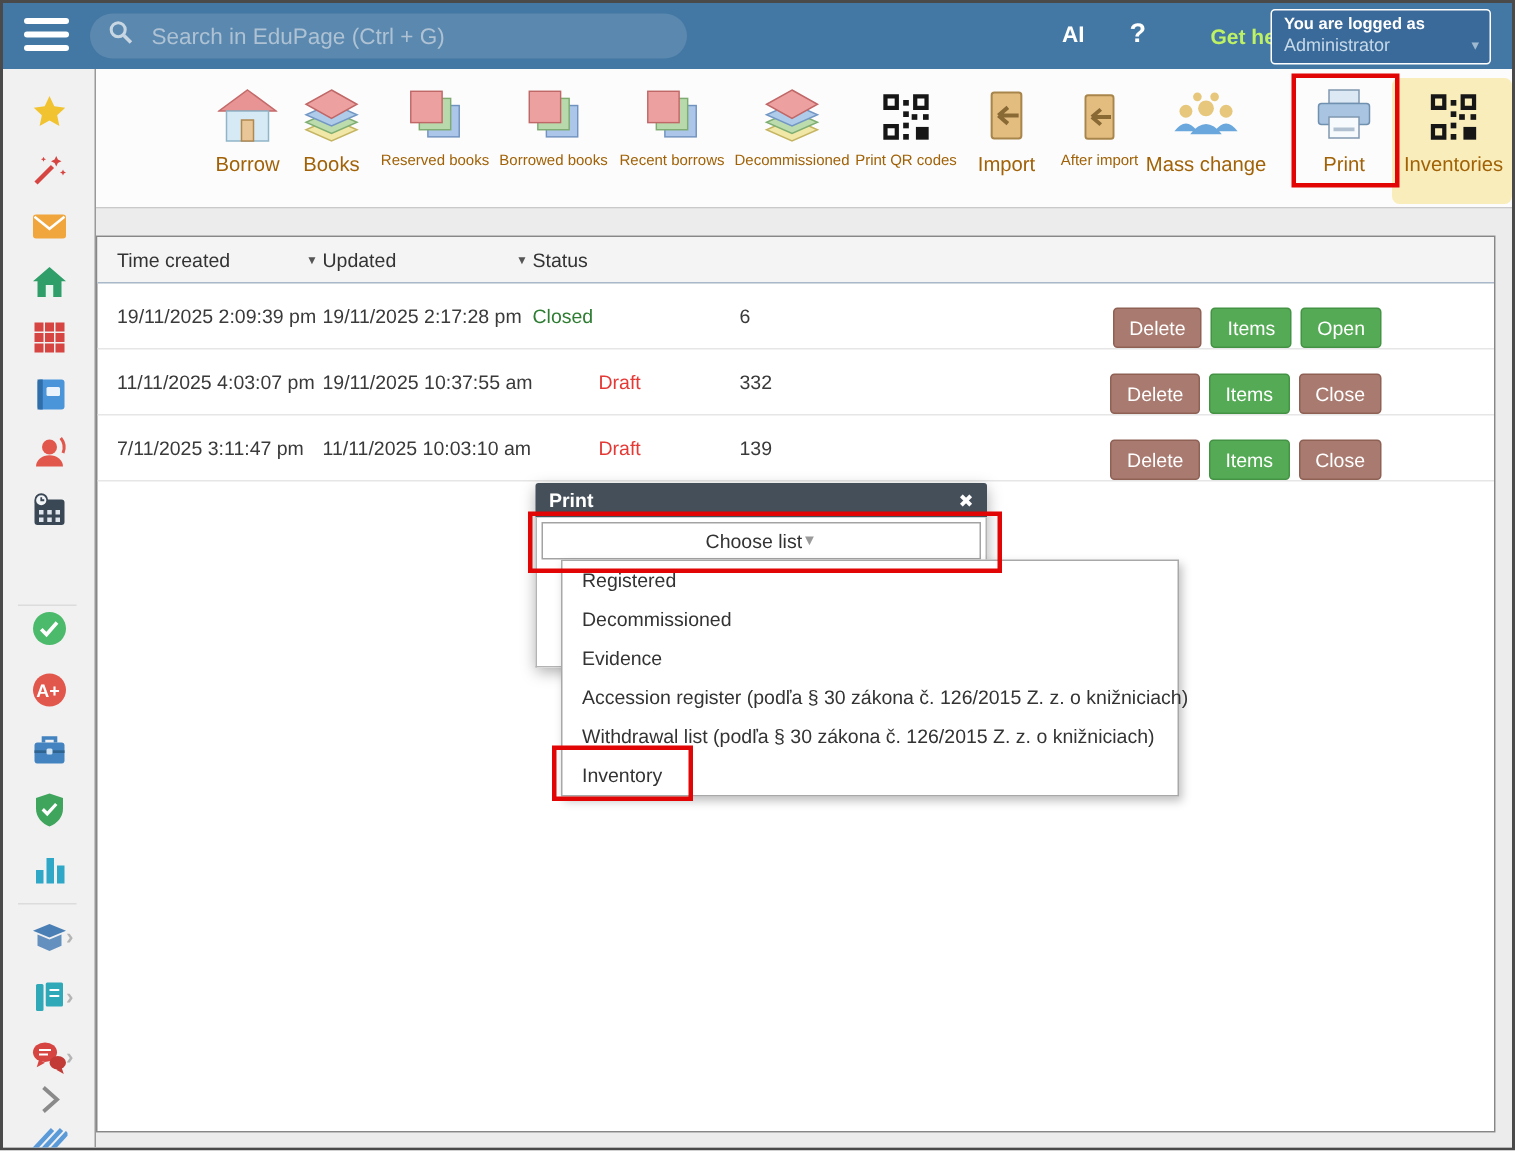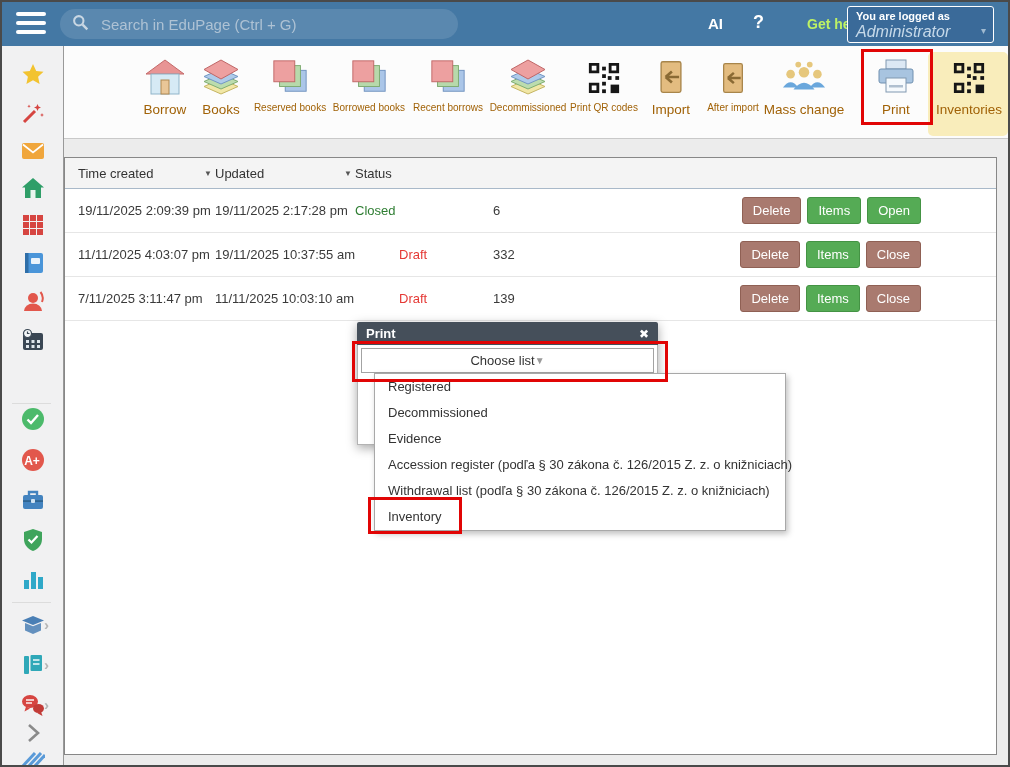--- a/index.html
+++ b/index.html
@@ -11,21 +11,21 @@
   .hamburger{position:absolute;left:14px;top:10px;width:30px;height:24px;cursor:pointer;}
   .hamburger i{display:block;height:4px;background:#fff;border-radius:2px;margin-bottom:5px;}
   .search{position:absolute;left:58px;top:7px;width:398px;height:30px;background:#54819f;background:rgba(255,255,255,.12);border-radius:16px;display:flex;align-items:center;padding:0 12px;box-sizing:border-box;}
   .search input{flex:1;background:transparent;border:none;outline:none;color:#fde047;font-size:15px;margin-left:10px;font-family:inherit;}
   .search input::placeholder{color:#aec2d4;}
   .tb-ai{position:absolute;left:706px;top:13px;color:#fff;font-weight:bold;font-size:15px;cursor:pointer;}
   .tb-q{position:absolute;left:751px;top:10px;color:#fff;font-weight:bold;font-size:18px;cursor:pointer;}
   .tb-gethelp{position:absolute;left:773px;top:14px;color:#bef264;font-weight:bold;font-size:14px;cursor:pointer;margin-left:32px;}
   .userbox{position:absolute;left:845px;top:4px;width:147px;height:37px;background:#3a6a99;border:1px solid #ffffff;border-radius:3px;box-sizing:border-box;padding:3px 8px;cursor:pointer;}
   .userbox .l1{color:#fff;font-weight:bold;font-size:11px;}
-  .userbox .l2{color:#c6d9e9;font-size:16px;margin-top:1px;font-style:italic;}
+  .userbox .l2{color:#c6d9e9;font-size:12px;margin-top:1px;}
   .userbox .caret{position:absolute;right:7px;bottom:6px;color:#9fb9d0;font-size:10px;}
 
   
   .sidebar{position:absolute;left:0;top:44px;width:62px;height:719px;background:#f1f1f2;border-right:1px solid #999;box-sizing:border-box;z-index:2;}
   .sico{position:absolute;left:19px;width:24px;height:24px;cursor:pointer;}
   .sico svg{width:24px;height:24px;display:block;}
   .mini-chev{position:absolute;font-size:15px;color:#b5b5b5;font-weight:bold;}
   .sdiv{position:absolute;left:10px;right:12px;height:1px;background:#dcdcdc;}
 
   
@@ -40,21 +40,21 @@
 
   
   .content{position:absolute;left:62px;top:137px;width:946px;height:626px;background:#ececec;z-index:1;}
   .panel{position:absolute;left:0px;top:18px;width:933px;height:598px;background:#fff;border:1px solid #878787;box-sizing:border-box;}
   .thead{display:grid;grid-template-columns:137px 140px 138px 1fr;height:30px;align-items:center;background:#f4f4f4;border-bottom:1px solid #a9b9c9;padding-left:13px;font-size:13px;color:#333;}
   .thead .hc{display:flex;align-items:center;justify-content:space-between;padding-right:3px;cursor:pointer;}
   .thead .sort{font-size:8px;color:#555;margin-left:4px;}
   .trow{position:relative;display:grid;grid-template-columns:137px 140px 138px 1fr;height:43px;align-items:center;border-bottom:1px solid #e6e6e6;padding-left:13px;font-size:13px;color:#3a3a3a;}
   .status-closed{color:#2e7d32;}
   .status-draft{color:#e53935;margin-left:44px;}
-  .rbtns{position:absolute;right:75px;top:8px;display:flex;gap:6px;}
+  .rbtns{position:absolute;right:75px;top:16px;display:flex;gap:6px;}
   .btn{height:27px;line-height:25px;padding:0 10px;border-radius:3px;font-size:13px;color:#fff;box-sizing:border-box;cursor:pointer;}
   .btn-brown{background:#a97a6f;border:1px solid #8f6054;}
   .btn-green{background:#55ab55;border:1px solid #449344;}
 
   
   .modal{position:absolute;left:355px;top:320px;width:301px;z-index:5;box-shadow:0 3px 10px rgba(0,0,0,.35);}
   .modal-h{height:23px;background:#454f5a;color:#fff;display:flex;align-items:center;justify-content:space-between;padding:0 9px;border-radius:2px 2px 0 0;}
   .modal-h .mt{font-weight:bold;font-size:13px;}
   .modal-h .mx{font-size:12px;cursor:pointer;}
   .modal-b{background:#fff;border:1px solid #b3b3b3;border-top:none;height:100px;box-sizing:border-box;padding:3px;}

